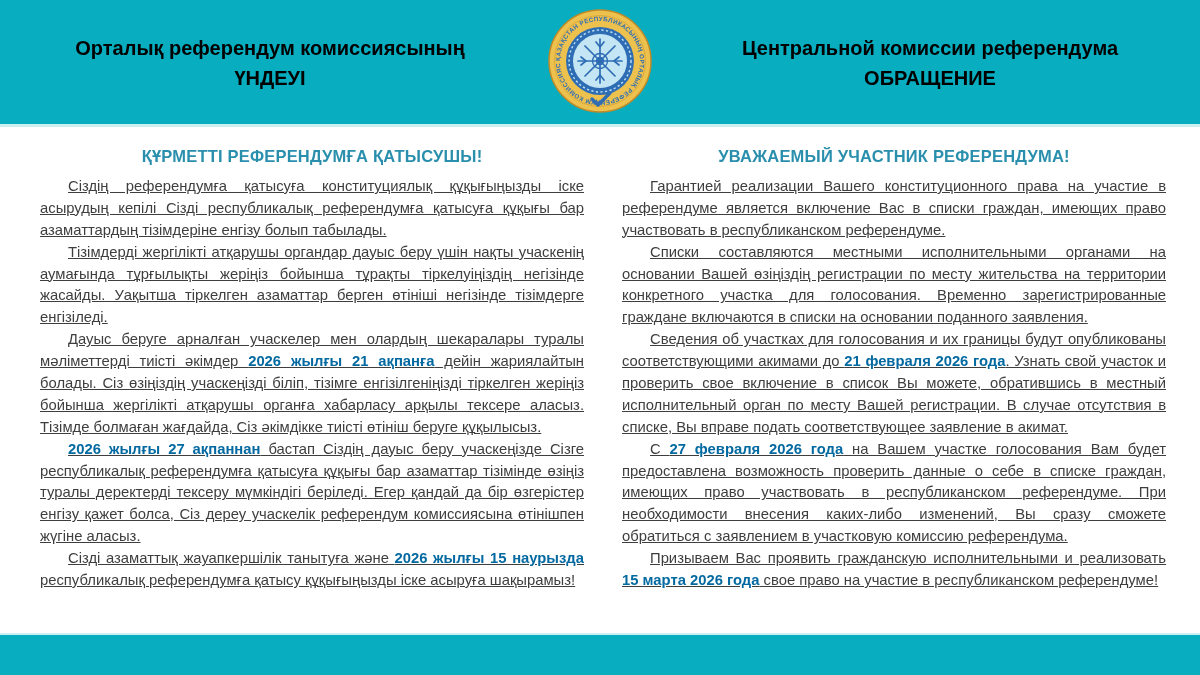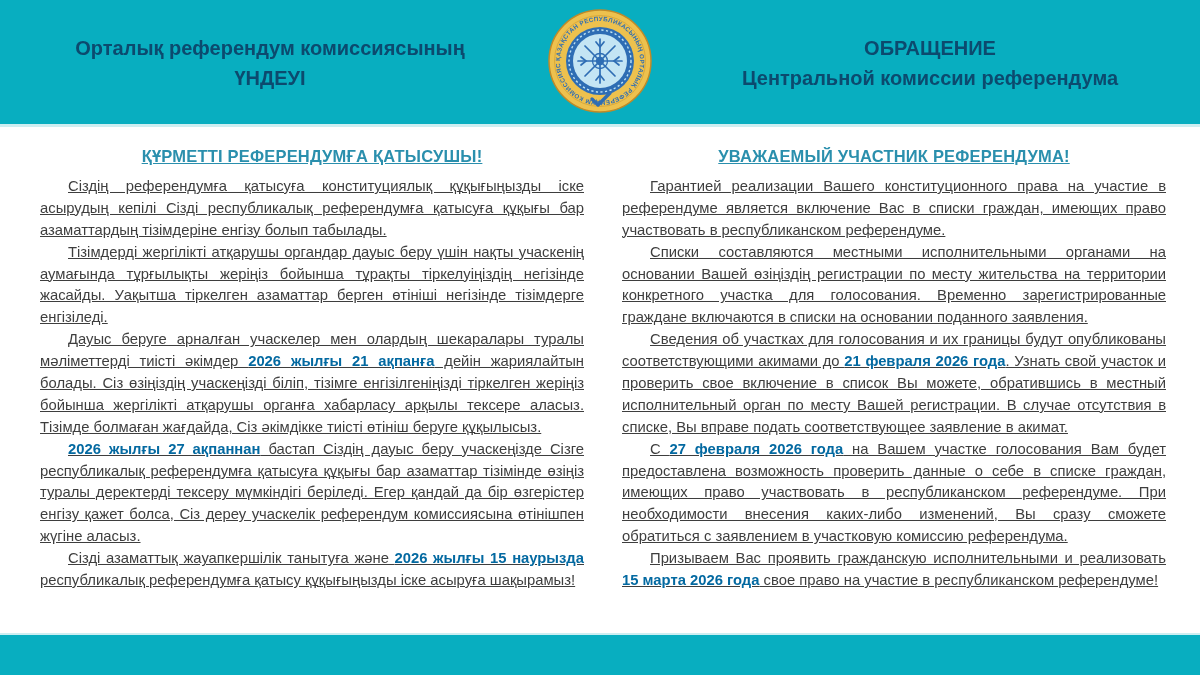--- a/index.html
+++ b/index.html
@@ -15,21 +15,21 @@
     height: 127px;
     background: #08aec0;
     border-bottom: 3px solid #cdeef1;
     box-sizing: border-box;
     display: flex;
     align-items: center;
   }
   .banner-title {
     flex: 1 1 0;
     text-align: center;
-    color: #0c4a6e;
+    color: #000000;
     font-weight: bold;
     font-size: 20px;
     line-height: 1.5;
     padding-top: 2px;
   }
   .emblem-wrap {
     flex: 0 0 120px;
     display: flex;
     justify-content: center;
     align-items: flex-start;
@@ -45,21 +45,20 @@
     box-sizing: border-box;
   }
   .col { flex: 1 1 0; }
   .col-heading {
     color: #2a8fad;
     font-weight: bold;
     font-size: 16.5px;
     text-align: center;
     margin: 4px 0 10px 0;
     letter-spacing: 0.2px;
-    text-decoration: underline;
   }
   .col p {
     margin: 0;
     color: #3e3e3e;
     font-size: 14.8px;
     line-height: 1.48;
     text-align: justify;
     text-indent: 28px;
     text-decoration: underline;
   }
@@ -116,22 +115,22 @@
         <path d="M71 48 l-5 4 l5 4"></path>
       </g>
       <circle cx="52" cy="52" r="4.2" fill="#2e6db4"></circle>
       <circle cx="52" cy="52" r="7.5" fill="none" stroke="#2e6db4" stroke-width="1.3"></circle>
 
       <path d="M44 90 l6 6 l12 -12" stroke="#2e6db4" stroke-width="3.4" fill="none" stroke-linecap="round" stroke-linejoin="round"></path>
     </svg>
   </div>
 
   <div class="banner-title">
+    <div>Центральной комиссии референдума</div>
     <div>ОБРАЩЕНИЕ</div>
-    <div>Центральной комиссии референдума</div>
   </div>
 </div>
 
 <div class="content">
   <div class="col">
     <div class="col-heading">ҚҰРМЕТТІ РЕФЕРЕНДУМҒА ҚАТЫСУШЫ!</div>
     <div>
         <p><span>Сіздің референдумға қатысуға конституциялық құқығыңызды іске асырудың кепілі Сізді республикалық референдумға қатысуға құқығы бар азаматтардың тізімдеріне енгізу болып табылады.</span></p>
         <p><span>Тізімдерді жергілікті атқарушы органдар дауыс беру үшін нақты учаскенің аумағында тұрғылықты жеріңіз бойынша тұрақты тіркелуіңіздің негізінде жасайды. Уақытша тіркелген азаматтар берген өтініші негізінде тізімдерге енгізіледі.</span></p>
         <p><span>Дауыс беруге арналған учаскелер мен олардың шекаралары туралы мәліметтерді тиісті әкімдер </span><span class="red">2026 жылғы 21 ақпанға</span><span> дейін жариялайтын болады. Сіз өзіңіздің учаскеңізді біліп, тізімге енгізілгеніңізді тіркелген жеріңіз бойынша жергілікті атқарушы органға хабарласу арқылы тексере аласыз. Тізімде болмаған жағдайда, Сіз әкімдікке тиісті өтініш беруге құқылысыз.</span></p>

